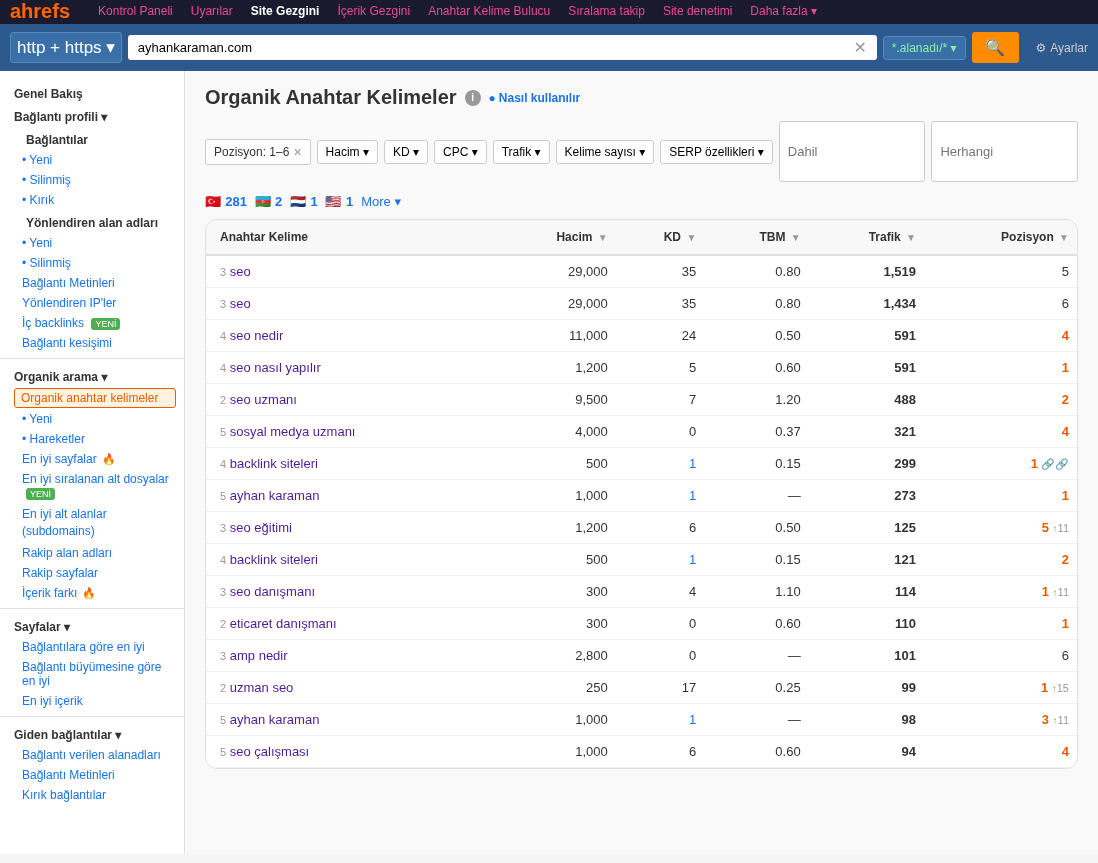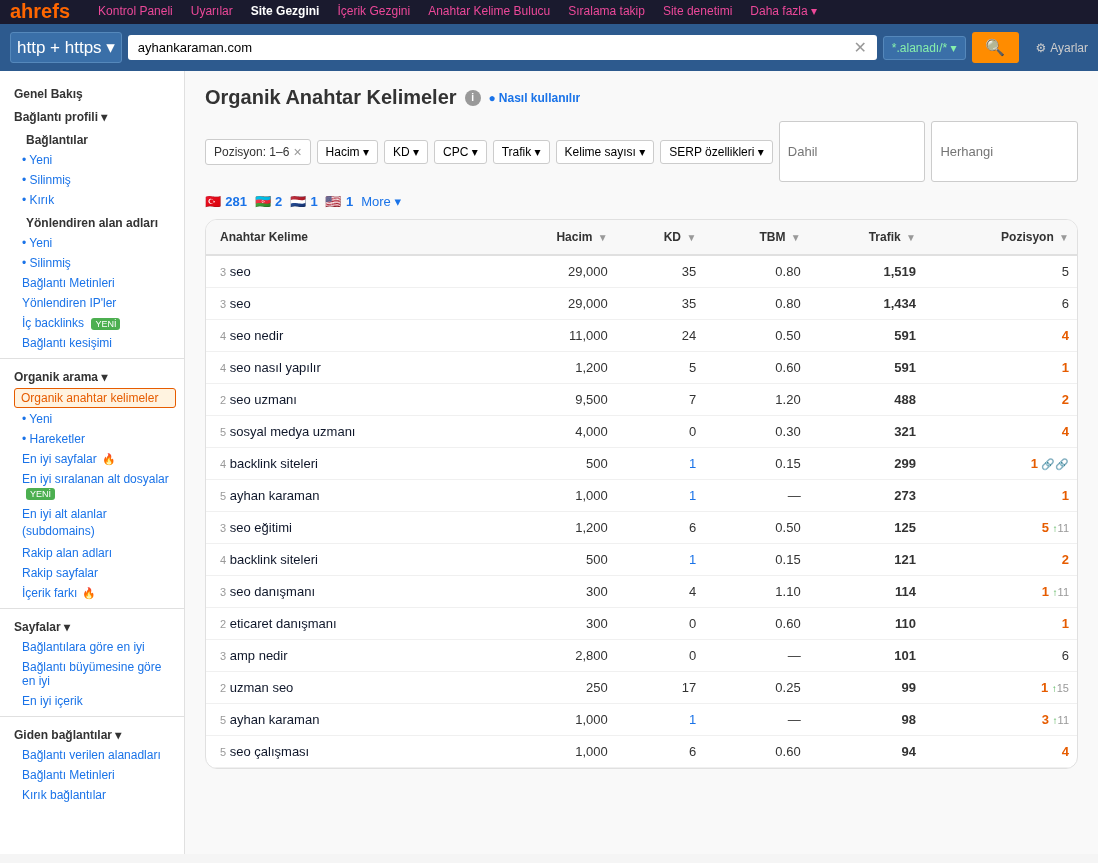--- a/index.html
+++ b/index.html
@@ -55,21 +55,21 @@
     .more-btn { color: #1a73e8; font-size: 13px; cursor: pointer; display: flex; align-items: center; gap: 2px; }
 
     
     .table-wrapper { background: #fff; border: 1px solid #e0e0e0; border-radius: 12px; overflow-x: auto; }
     table { width: 100%; border-collapse: collapse; font-size: 13px; }
     thead tr { background: #f8f8f8; border-bottom: 2px solid #e0e0e0; }
     th { padding: 10px 8px; text-align: right; font-weight: bold; color: #333; font-size: 12px; white-space: nowrap; border-bottom: 1px solid #e0e0e0; }
     th:first-child { text-align: left; padding-left: 14px; }
     td { padding: 8px 8px; text-align: right; border-bottom: 1px solid #f0f0f0; white-space: nowrap; }
     td:first-child { text-align: left; padding-left: 14px; }
-    .kw-link { color: #0f172a; cursor: pointer; text-decoration: none; }
+    .kw-link { color: #4c1d95; cursor: pointer; text-decoration: none; }
     .kd-blue { color: #1a73e8; }
     .pos-orange { color: #e65c00; font-weight: bold; }
     .pos-normal { color: #333; }
     .arrow-up { color: #4caf50; font-size: 10px; }
     .sort-icon { color: #999; font-size: 10px; margin-left: 2px; }
     .link-icon { color: #1a73e8; font-size: 11px; }
     .num-small { color: #999; font-size: 11px; }
   </style>
 </head>
 <body>
@@ -284,21 +284,21 @@
     <td><strong>488</strong></td>
     <td><span class="pos-orange">2</span> </td>
   </tr>
             <tr>
     <td>
       <span class="num-small">5</span>
       <a class="kw-link">sosyal medya uzmanı</a>
     </td>
     <td>4,000</td>
     <td><span class="">0</span></td>
-    <td>0.30</td>
+    <td>0.37</td>
     <td><strong>321</strong></td>
     <td><span class="pos-orange">4</span> </td>
   </tr>
             <tr>
     <td>
       <span class="num-small">4</span>
       <a class="kw-link">backlink siteleri</a>
     </td>
     <td>500</td>
     <td><span class="kd-blue">1</span></td>

